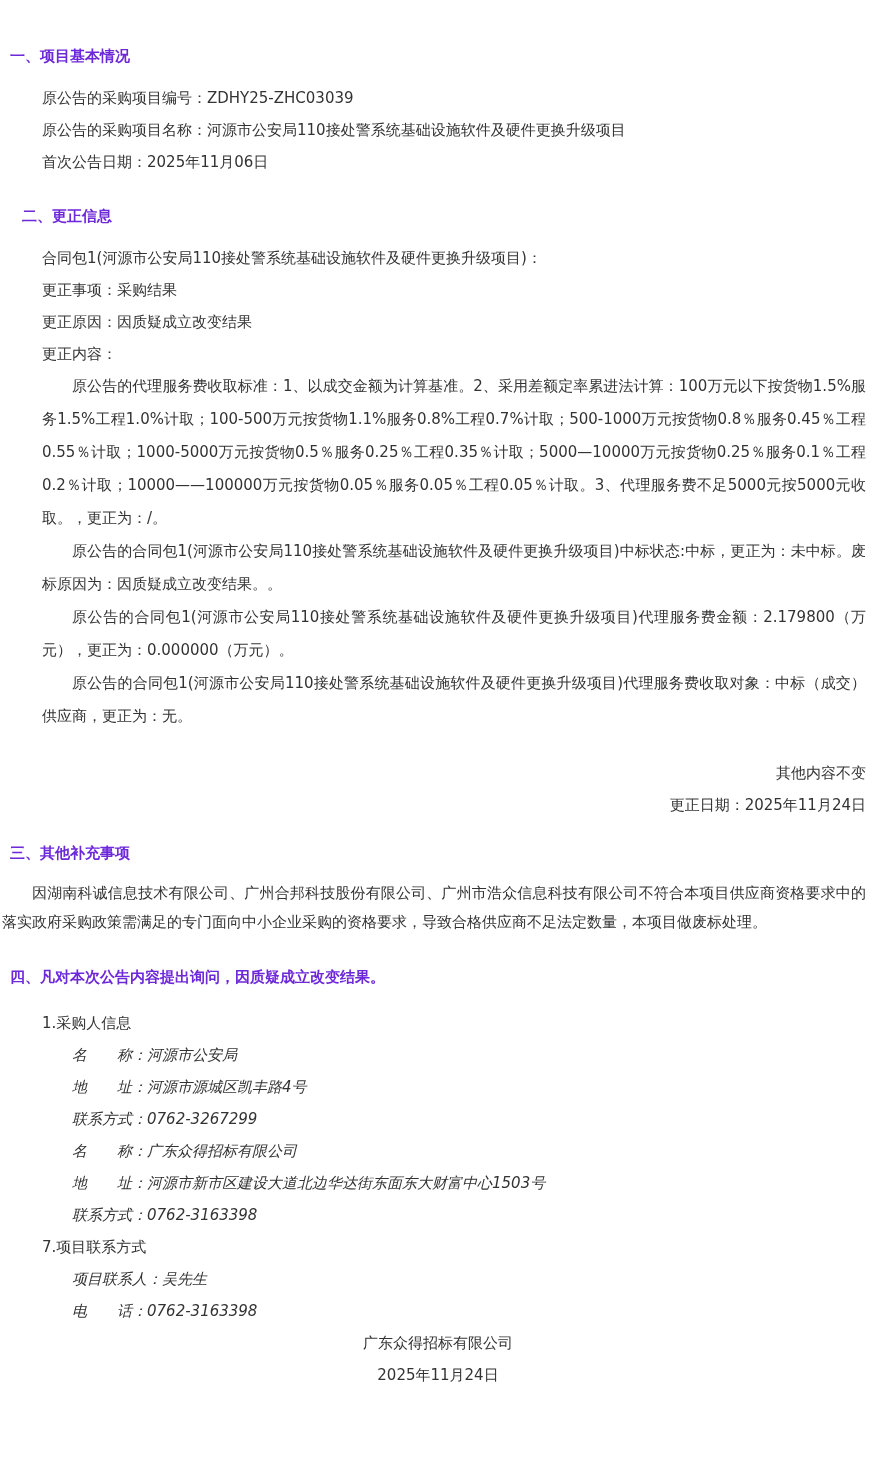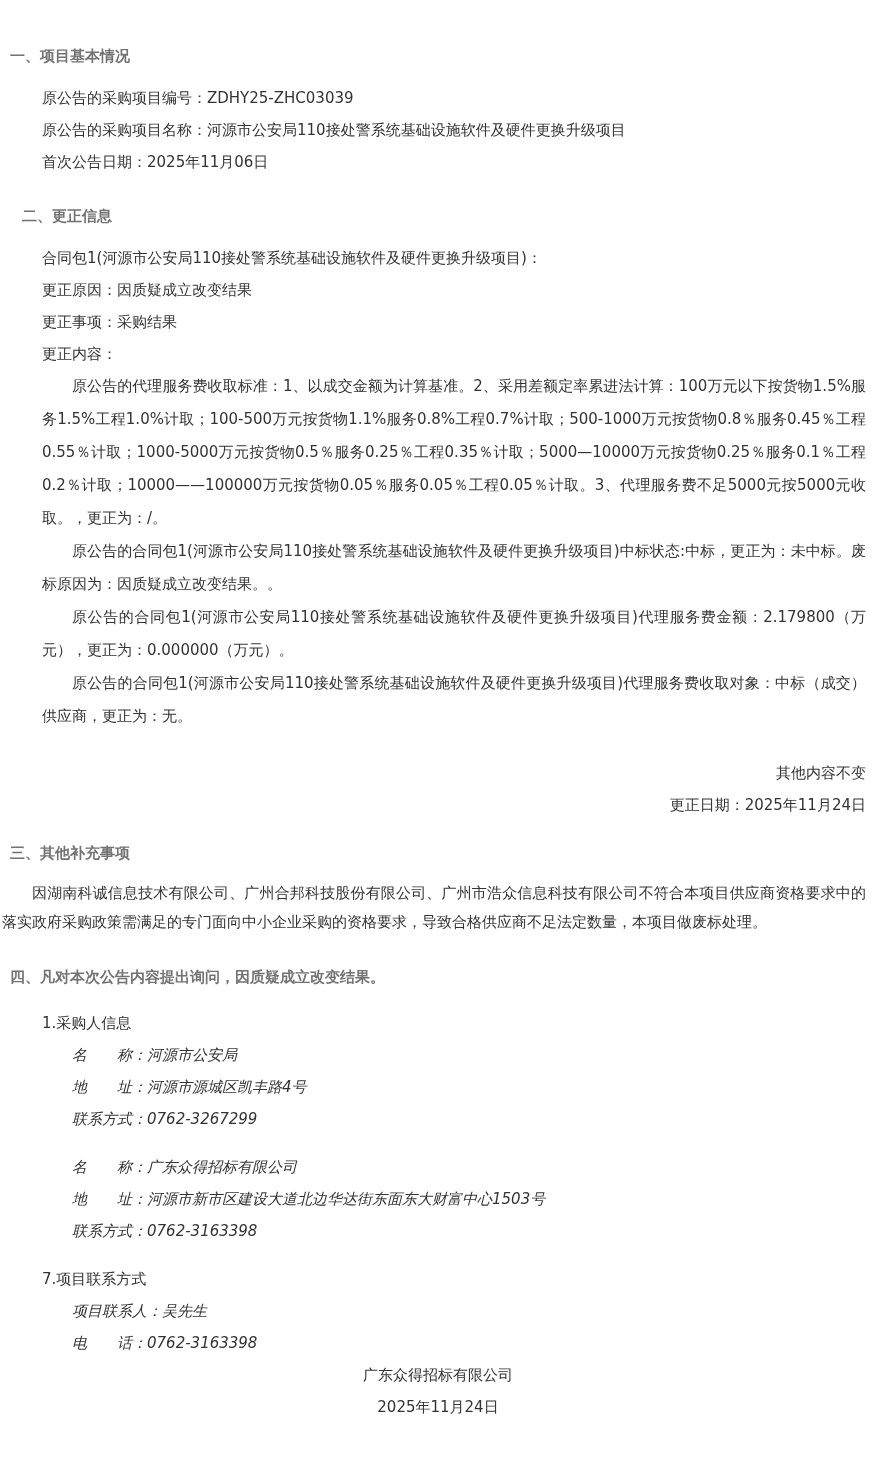--- a/index.html
+++ b/index.html
@@ -13,21 +13,21 @@
   .doc {
     box-sizing: border-box;
     width: 878px;
     padding: 46px 12px 0 10px;
     color: #333333;
     font-size: 15px;
   }
   .h {
     font-weight: 700;
     line-height: 20px;
-    color: #737373;
+    color: #6d28d9;
   }
   .sec1 .h { margin: 0 0 16px 0; }
   .sec2 { margin-top: 28px; }
   .sec2 .h { margin: 0 0 16px 12px; }
   .sec3 { margin-top: 22px; }
   .sec3 .h { margin: 0 0 16px 0; }
   .sec4 { margin-top: 30px; }
   .sec4 .h { margin: 0 0 20px 0; }
   .body-ind { margin-left: 32px; }
   .line { line-height: 32px; white-space: nowrap; }
@@ -39,21 +39,21 @@
     text-justify: inter-ideograph;
   }
   .tail-block { margin-top: 24px; text-align: right; }
   .para-wide {
     margin: 0 0 0 -8px;
     line-height: 29px;
     text-align: justify;
     text-indent: 30px;
     text-justify: inter-ideograph;
   }
-  .contact-item { margin-left: 32px; margin-top: 16px; }
+  .contact-item { margin-left: 32px; }
   .contact-sub { margin-left: 30px; font-style: italic; }
   .footer { text-align: center; }
 </style>
 </head>
 <body>
 
 <div class="doc">
 
   <div class="sec1">
     <div class="h">一、项目基本情况</div>
@@ -61,22 +61,22 @@
       <div class="line">原公告的采购项目编号：ZDHY25-ZHC03039</div>
       <div class="line">原公告的采购项目名称：河源市公安局110接处警系统基础设施软件及硬件更换升级项目</div>
       <div class="line">首次公告日期：2025年11月06日</div>
     </div>
   </div>
 
   <div class="sec2">
     <div class="h">二、更正信息</div>
     <div class="body-ind">
       <div class="line">合同包1(河源市公安局110接处警系统基础设施软件及硬件更换升级项目)：</div>
+      <div class="line">更正事项：采购结果</div>
       <div class="line">更正原因：因质疑成立改变结果</div>
-      <div class="line">更正事项：采购结果</div>
       <div class="line">更正内容：</div>
     </div>
     <p class="para">原公告的代理服务费收取标准：1、以成交金额为计算基准。2、采用差额定率累进法计算：100万元以下按货物1.5%服务1.5%工程1.0%计取；100-500万元按货物1.1%服务0.8%工程0.7%计取；500-1000万元按货物0.8％服务0.45％工程0.55％计取；1000-5000万元按货物0.5％服务0.25％工程0.35％计取；5000—10000万元按货物0.25％服务0.1％工程0.2％计取；10000——100000万元按货物0.05％服务0.05％工程0.05％计取。3、代理服务费不足5000元按5000元收取。，更正为：/。</p>
     <p class="para">原公告的合同包1(河源市公安局110接处警系统基础设施软件及硬件更换升级项目)中标状态:中标，更正为：未中标。废标原因为：因质疑成立改变结果。。</p>
     <p class="para">原公告的合同包1(河源市公安局110接处警系统基础设施软件及硬件更换升级项目)代理服务费金额：2.179800（万元），更正为：0.000000（万元）。</p>
     <p class="para">原公告的合同包1(河源市公安局110接处警系统基础设施软件及硬件更换升级项目)代理服务费收取对象：中标（成交）供应商，更正为：无。</p>
     <div class="body-ind tail-block">
       <div class="line">其他内容不变</div>
       <div class="line">更正日期：2025年11月24日</div>
     </div>

